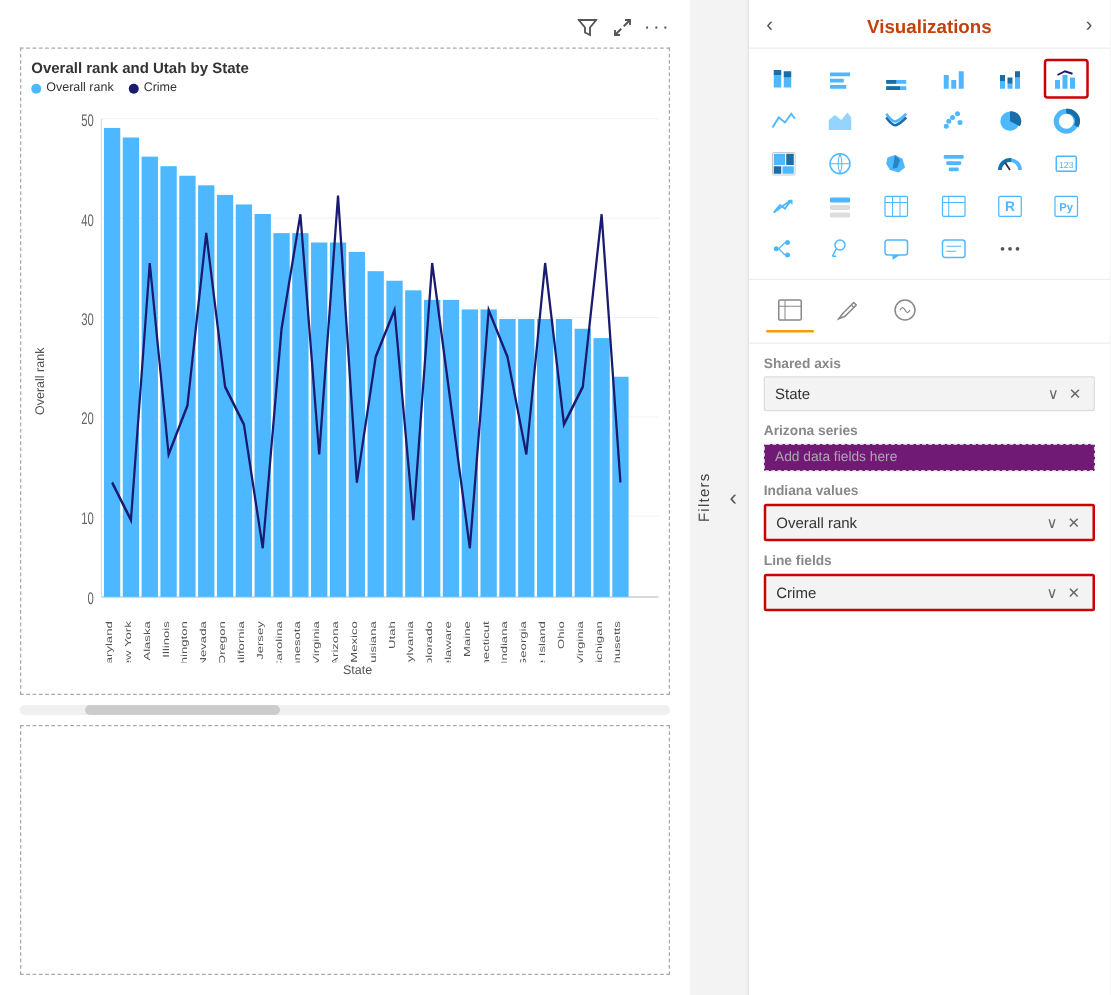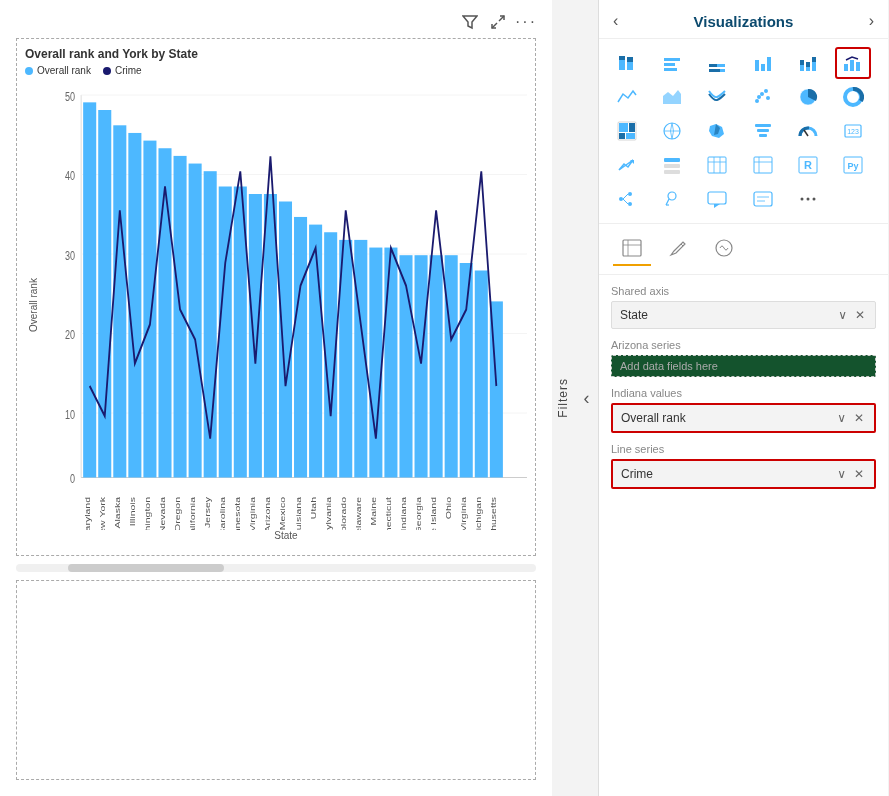--- a/index.html
+++ b/index.html
@@ -148,21 +148,21 @@
       display: flex;
       align-items: center;
       justify-content: space-between;
       padding: 12px 14px 8px 14px;
       border-bottom: 1px solid #eee;
     }
 
     .viz-title {
       font-size: 15px;
       font-weight: 600;
-      color: #0c4a6e;
+      color: #c2410c;
     }
 
     .viz-nav-arrow {
       font-size: 16px;
       color: #555;
       cursor: pointer;
     }
 
     .viz-icons-grid {
       display: grid;
@@ -220,21 +220,21 @@
 
     
     .viz-fields {
       padding: 0 12px;
       flex: 1;
     }
 
     .field-section-label {
       font-size: 11px;
       color: #888;
-      font-weight: 400;
+      font-weight: 700;
       margin: 10px 0 4px 0;
     }
 
     .field-box {
       background: #f3f3f3;
       border: 1px solid #ddd;
       border-radius: 2px;
       padding: 5px 8px;
       font-size: 12px;
       color: #333;
@@ -258,21 +258,21 @@
       font-size: 12px;
       color: #666;
       cursor: pointer;
       padding: 1px 2px;
     }
 
     .field-placeholder {
       font-size: 11px;
       color: #aaa;
       padding: 4px 8px;
-      background: #14532d;
+      background: #701a75;
       border: 1px dashed #ccc;
       border-radius: 2px;
       margin-bottom: 2px;
     }
 
     
     .chart-scrollbar {
       height: 8px;
       background: #f0f0f0;
       margin: 0 8px;
@@ -309,21 +309,21 @@
           <line x1="2" y1="14" x2="7" y2="9" stroke="#555" stroke-width="1.5"></line>
         </svg>
       </div>
       <div class="chart-toolbar-icon">
         <span style="font-size:16px; letter-spacing:2px; color:#555;">···</span>
       </div>
     </div>
 
     <div class="chart-container">
 
-      <div class="chart-title">Overall rank and York by State</div>
+      <div class="chart-title">Overall rank and Utah by State</div>
 
       <div class="chart-legend">
         <div class="legend-item">
           <div class="legend-dot" style="background:#4db8ff;"></div>
           <span>Overall rank</span>
         </div>
         <div class="legend-item">
           <div class="legend-dot" style="background:#1a1a6e;"></div>
           <span>Crime</span>
         </div>
@@ -718,21 +718,21 @@
 
     <div class="field-section-label">Indiana values</div>
     <div class="field-box highlighted">
       <span>Overall rank</span>
       <div class="field-box-actions">
         <span class="field-action-btn">∨</span>
         <span class="field-action-btn">✕</span>
       </div>
     </div>
 
-    <div class="field-section-label">Line series</div>
+    <div class="field-section-label">Line fields</div>
     <div class="field-box highlighted">
       <span>Crime</span>
       <div class="field-box-actions">
         <span class="field-action-btn">∨</span>
         <span class="field-action-btn">✕</span>
       </div>
     </div>
 
   </div>
 </div>

